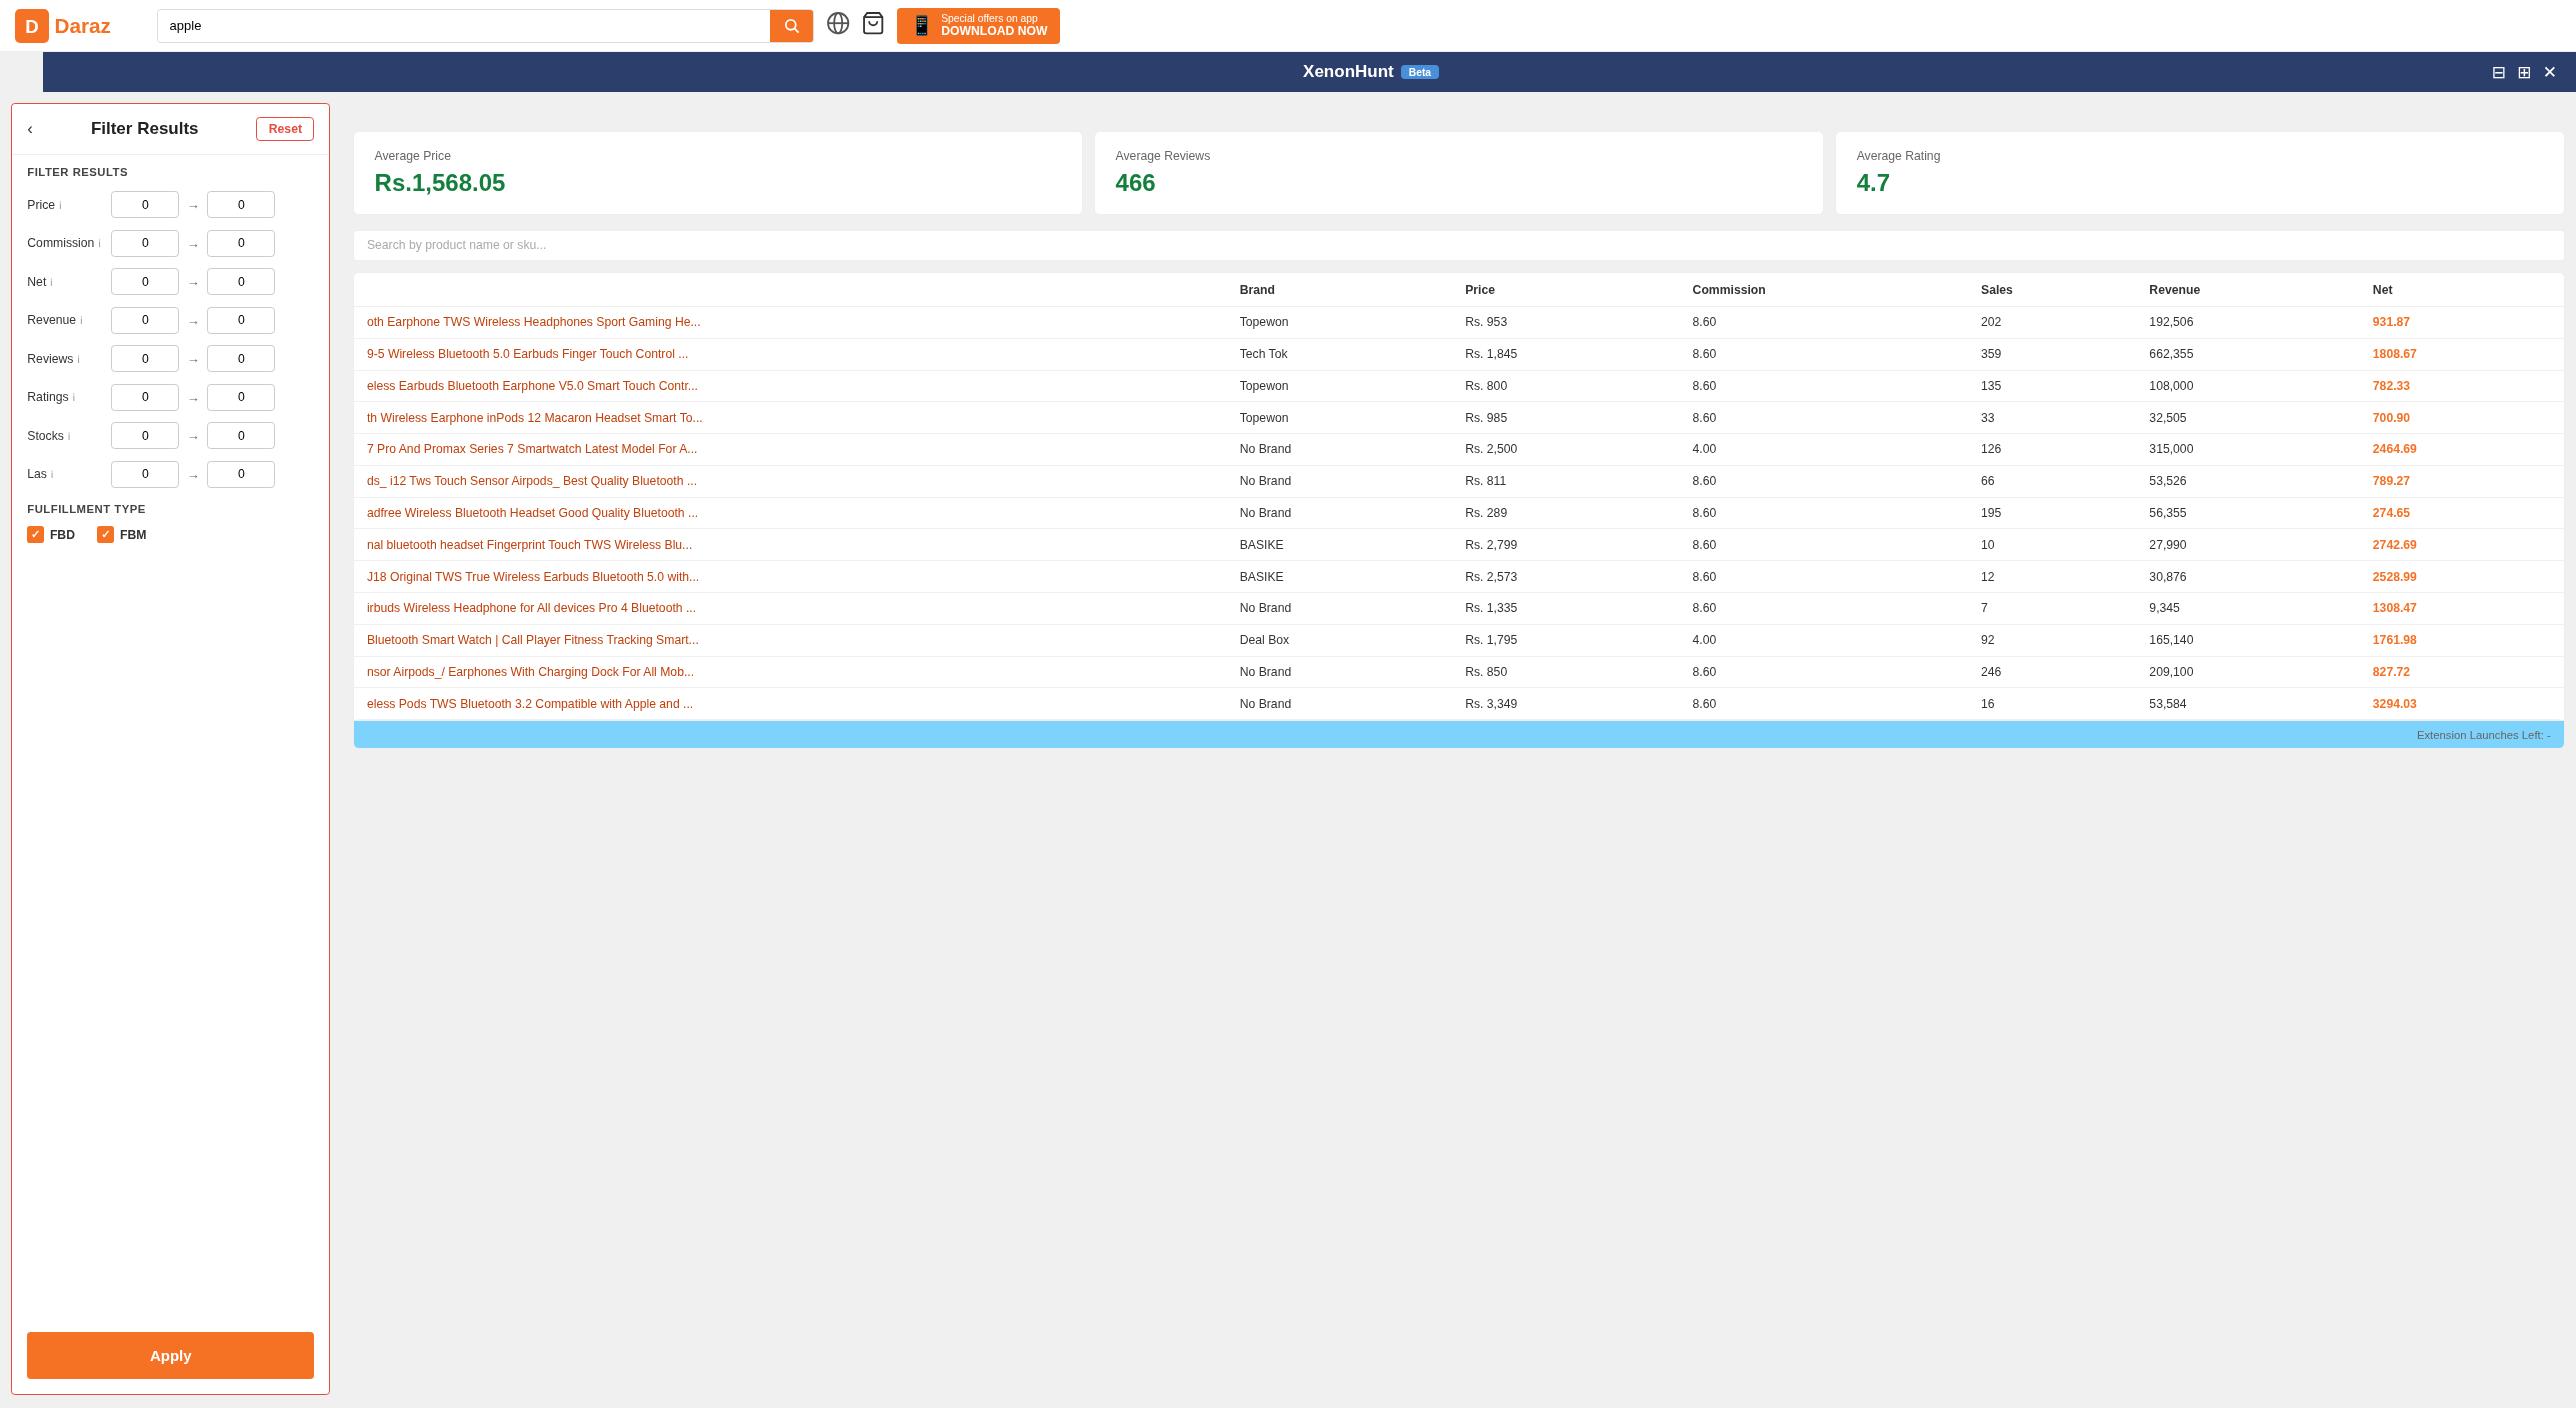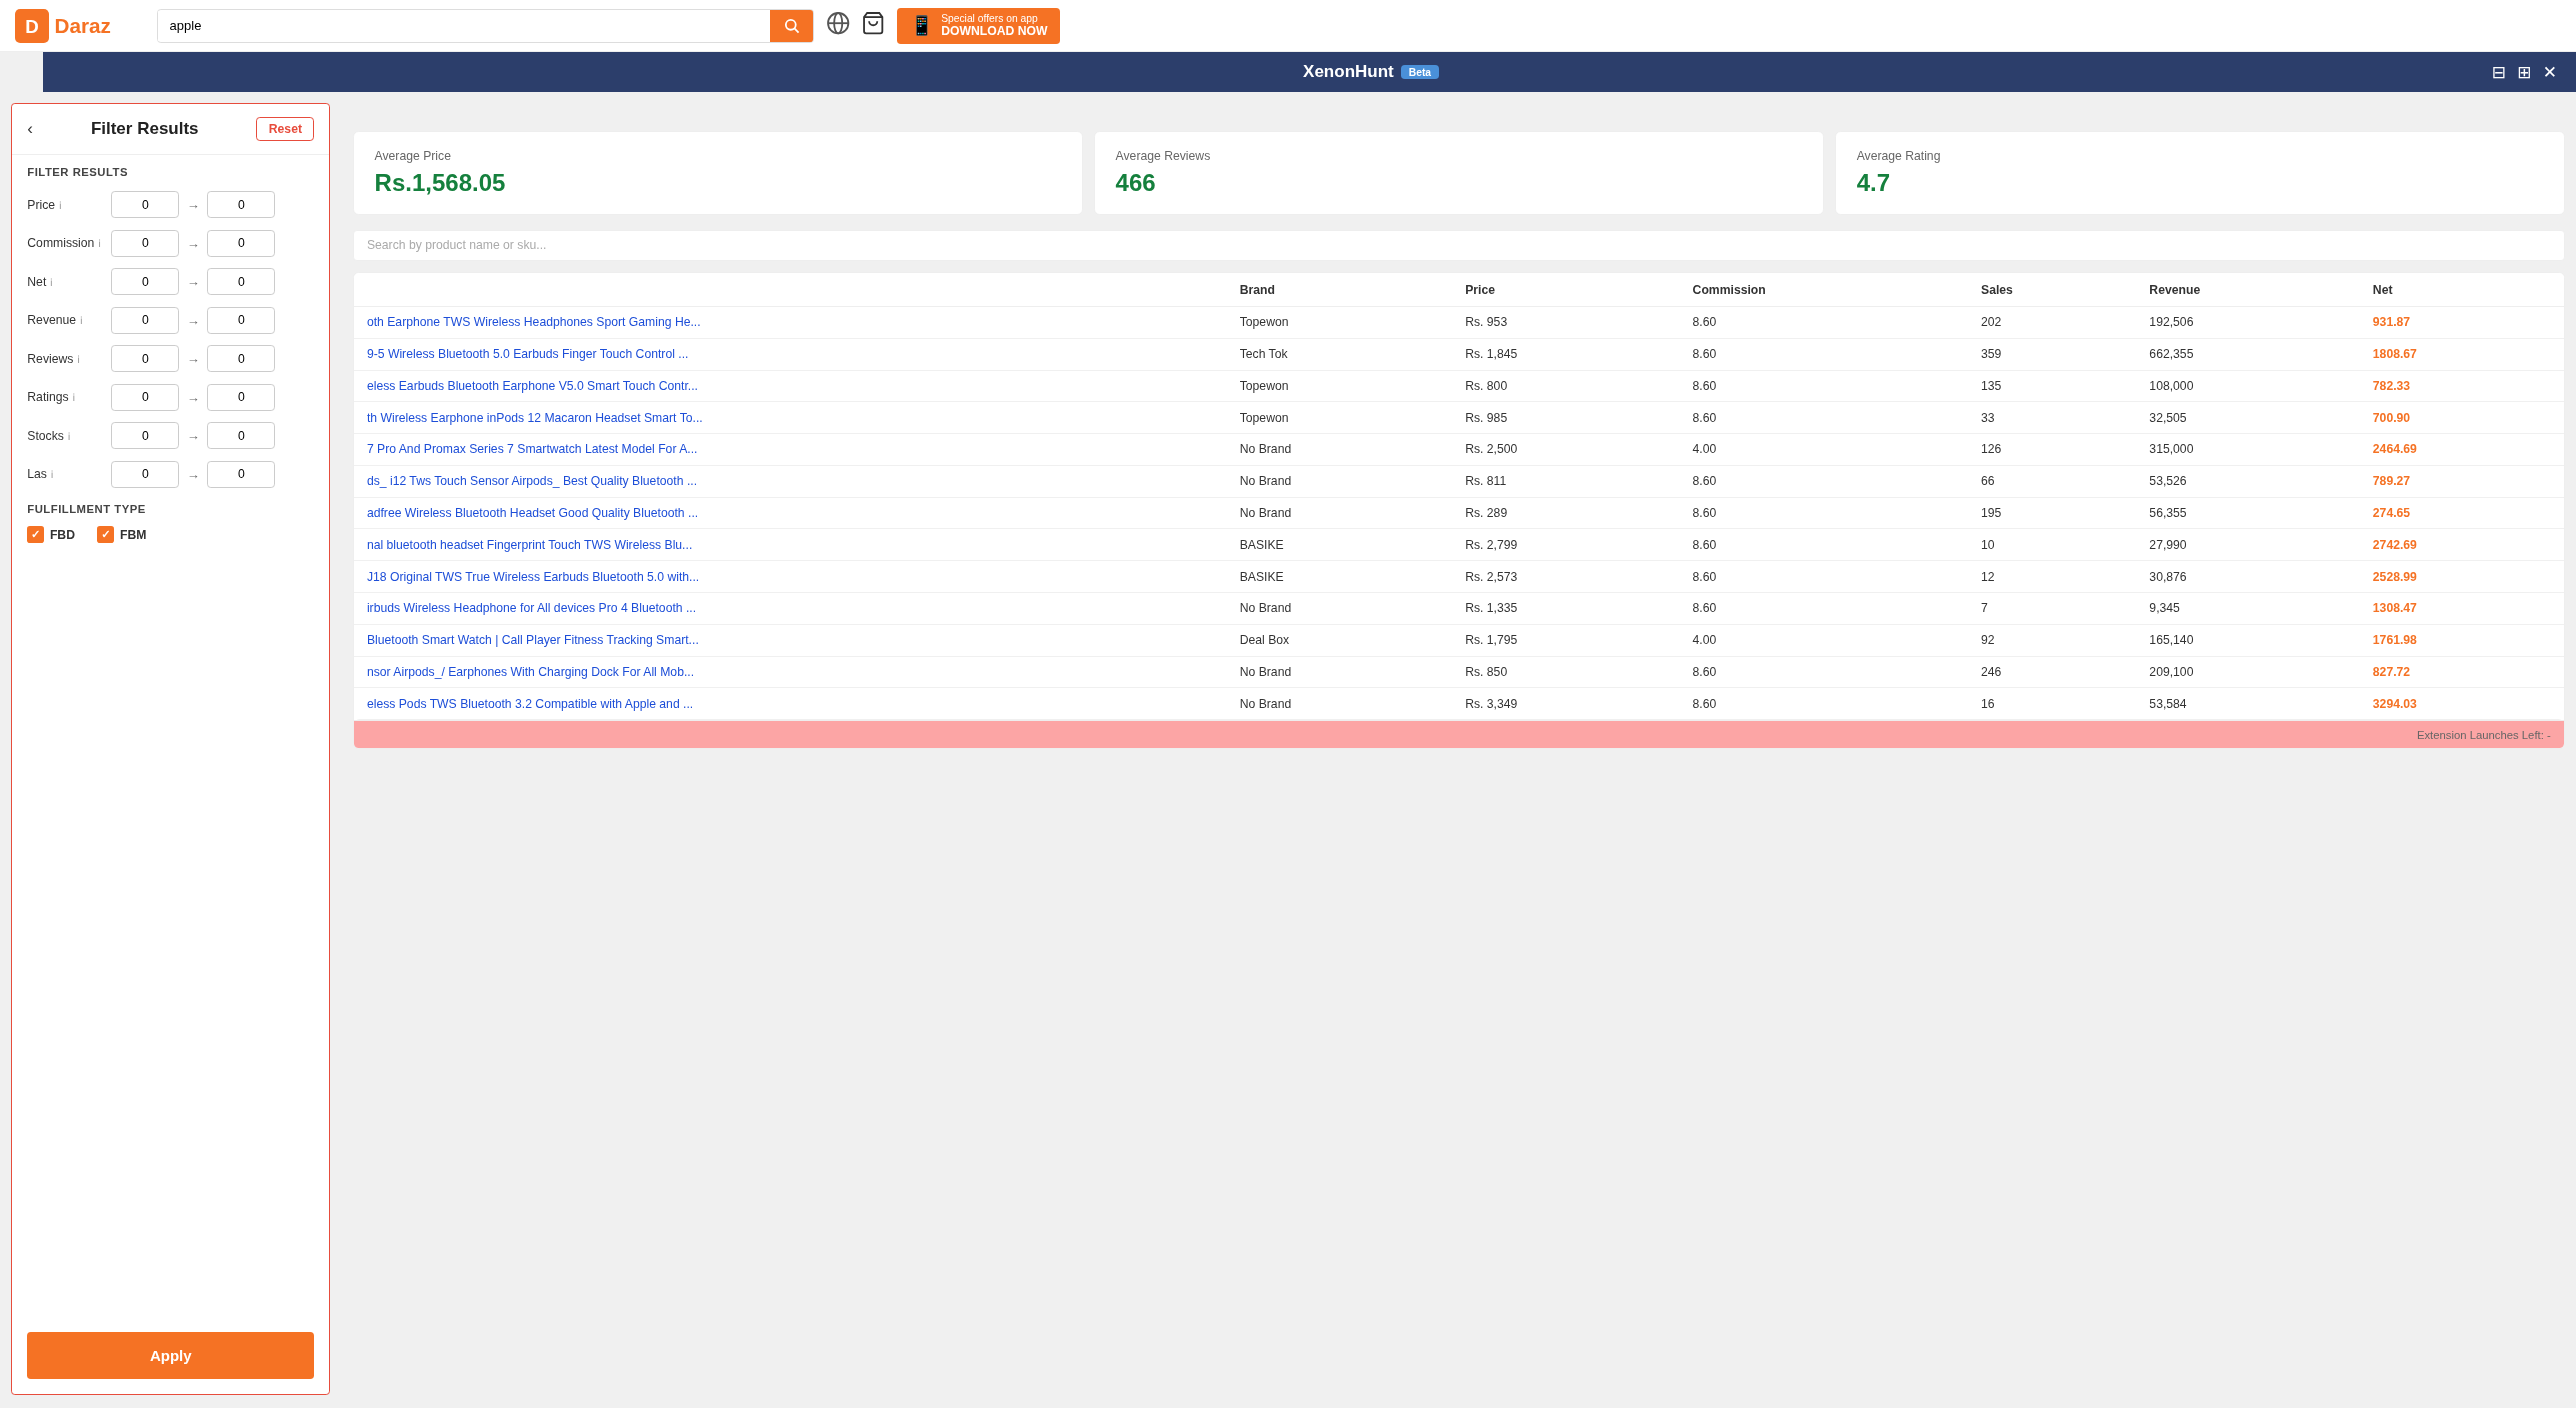--- a/index.html
+++ b/index.html
@@ -117,23 +117,23 @@
       display: flex; align-items: center; text-align: right;
     }
 
     
     .data-table { width: 100%; border-collapse: collapse; background: #fff; border-radius: 5.6px; overflow: hidden; font-size: 12.2px; }
     .data-table th {
       text-align: left; padding: 9.4px 13px; font-weight: 700; color: #333;
       border-bottom: 1.9px solid #eee; background: #fff; white-space: nowrap;
     }
     .data-table td { padding: 8.4px 13px; border-bottom: 0.9px solid #f0f0f0; color: #333; }
-    .data-table .product-name { color: #1d4ed8; cursor: pointer; max-width: 300px; white-space: nowrap; overflow: hidden; text-overflow: ellipsis; }
+    .data-table .product-name { color: #c2410c; cursor: pointer; max-width: 300px; white-space: nowrap; overflow: hidden; text-overflow: ellipsis; }
     .data-table .net-val { color: #f57224; font-weight: 600; }
-    .table-footer { background: #fca5a5; padding: 7.5px 13px; font-size: 11.3px; color: #666; text-align: right; border-top: 0.9px solid #eee; }
+    .table-footer { background: #7dd3fc; padding: 7.5px 13px; font-size: 11.3px; color: #666; text-align: right; border-top: 0.9px solid #eee; }
   </style>
 </head>
 <body>
 
 <div class="topbar">
   <div class="logo-area">
     <svg class="logo-icon" viewBox="0 0 40 40">
       <rect width="40" height="40" rx="6" fill="#f57224"></rect>
       <text x="20" y="28" text-anchor="middle" font-size="22" fill="#fff" font-weight="bold">D</text>
     </svg>

